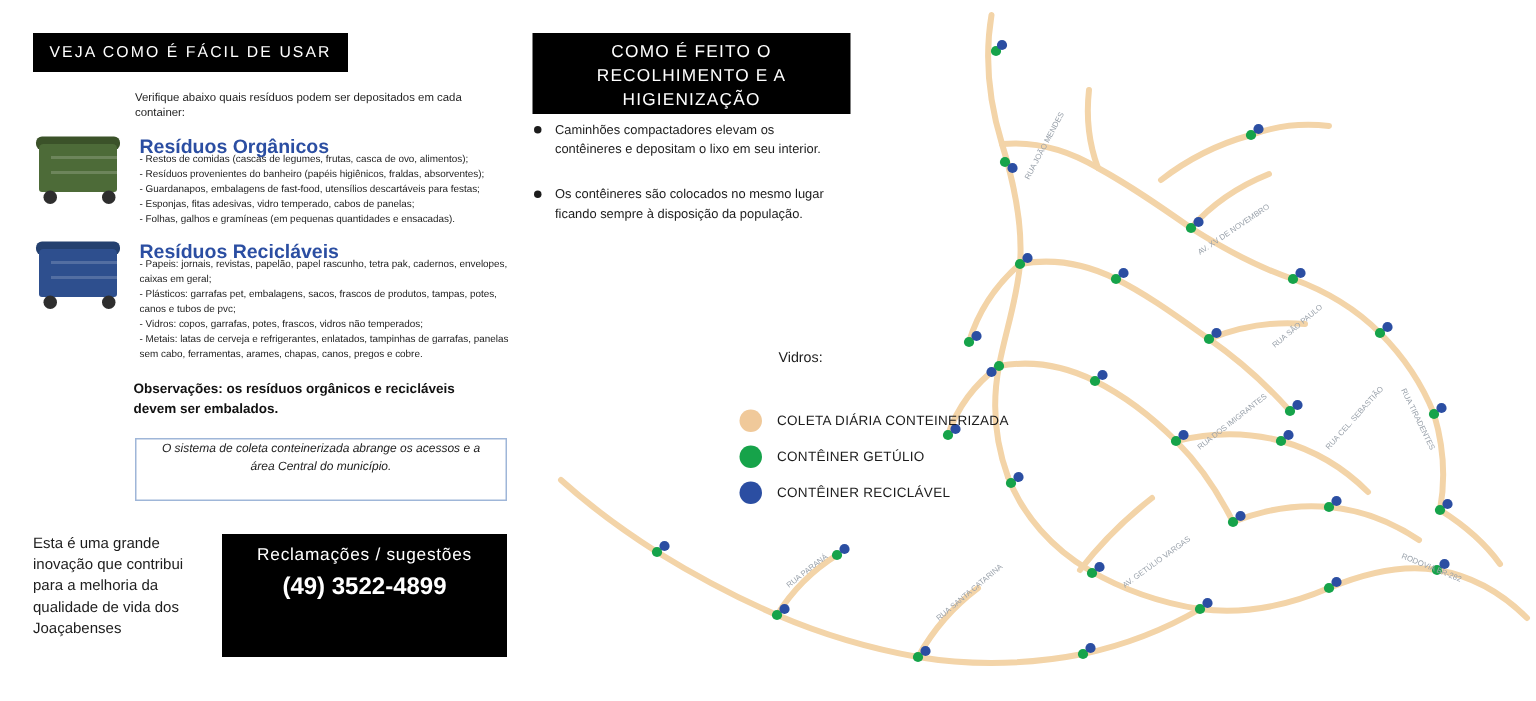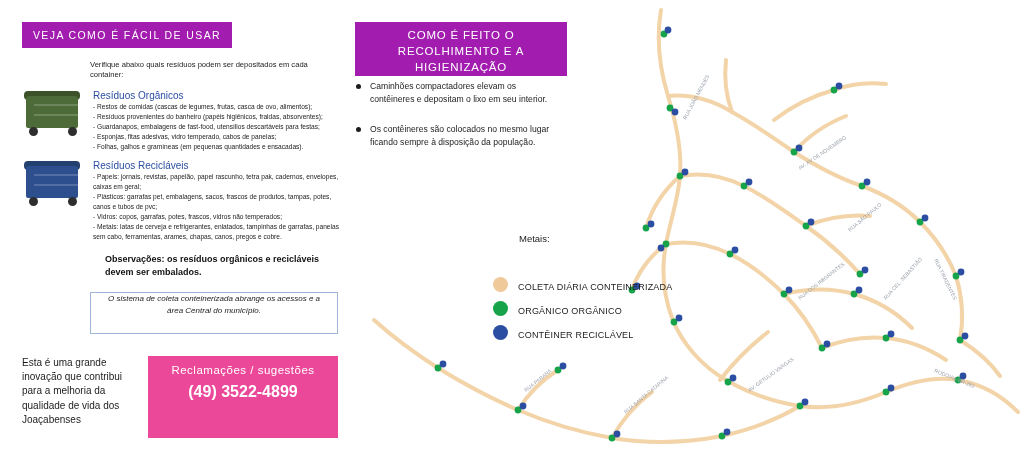--- a/index.html
+++ b/index.html
@@ -25,21 +25,21 @@
   .left-col {
     position: absolute;
     left: 0;
     top: 0;
     width: 345px;
     height: 467px;
   }
 
   .banner {
     position: absolute;
-    background: #a21caf;
+    background: #000000;
     color: #ffffff;
     text-align: center;
     letter-spacing: 1.4px;
   }
 
   #banner-easy {
     left: 22px;
     top: 22px;
     width: 210px;
     height: 26px;
@@ -100,41 +100,41 @@
   #bin-organic { left: 22px; top: 88px; }
   #bin-organic .body { background: #4d6b38; }
   #bin-organic .lid  { background: #3b5229; }
 
   #bin-recycle { left: 22px; top: 158px; }
   #bin-recycle .body { background: #2e4f8e; }
   #bin-recycle .lid  { background: #24406f; }
 
   .sec-title {
     position: absolute;
-    font-weight: normal;
-    font-size: 10px;
+    font-weight: bold;
+    font-size: 13px;
     color: #2b4ea2;
   }
   #title-organic { left: 93px; top: 90px; }
   #title-recycle { left: 93px; top: 160px; }
 
   .sec-list {
     position: absolute;
     left: 93px;
     width: 248px;
     font-size: 6.6px;
     line-height: 1.52;
     color: #1c1c1c;
   }
   #list-organic { top: 102px; }
   #list-recycle { top: 172px; }
 
   .obs {
     position: absolute;
-    left: 105px;
+    left: 89px;
     top: 253px;
     width: 245px;
     font-size: 9px;
     font-weight: bold;
     line-height: 1.4;
     color: #111111;
   }
 
   .note-box {
     position: absolute;
@@ -164,21 +164,21 @@
     line-height: 1.42;
     color: #1c1c1c;
   }
 
   .claim-box {
     position: absolute;
     left: 148px;
     top: 356px;
     width: 190px;
     height: 82px;
-    background: #ec4899;
+    background: #000000;
     color: #ffffff;
     text-align: center;
     box-sizing: border-box;
     padding-top: 8px;
   }
   .claim-title {
     font-size: 11.5px;
     letter-spacing: 0.5px;
   }
   .claim-sub {
@@ -237,21 +237,21 @@
     font-size: 9.5px;
     color: #1c1c1c;
   }
   .legend {
     position: absolute;
     left: 493px;
     top: 268px;
   }
   .legend-row {
     display: flex;
-    align-items: flex-end;
+    align-items: center;
     height: 24px;
   }
   .legend-swatch {
     width: 15px;
     height: 15px;
     border-radius: 50%;
     margin-right: 10px;
     flex: 0 0 auto;
   }
   .legend-label {
@@ -451,30 +451,30 @@
     <div class="bullet">
       <span class="dot"></span>
       <span>Caminhões compactadores elevam os contêineres e depositam o lixo em seu interior.</span>
     </div>
     <div class="bullet">
       <span class="dot"></span>
       <span>Os contêineres são colocados no mesmo lugar ficando sempre à disposição da população.</span>
     </div>
   </div>
 
-  <div class="legend-title">Metais:</div>
+  <div class="legend-title">Vidros:</div>
 
   <div class="legend">
     <div class="legend-row">
       <span class="legend-swatch" style="background:#f0c99a;"></span>
       <span class="legend-label">COLETA DIÁRIA CONTEINERIZADA</span>
     </div>
     <div class="legend-row">
       <span class="legend-swatch" style="background:#16a34a;"></span>
-      <span class="legend-label">ORGÂNICO ORGÂNICO</span>
+      <span class="legend-label">CONTÊINER GETÚLIO</span>
     </div>
     <div class="legend-row">
       <span class="legend-swatch" style="background:#2b4ea2;"></span>
       <span class="legend-label">CONTÊINER RECICLÁVEL</span>
     </div>
   </div>
 
 </div>
 
 </body></html>

